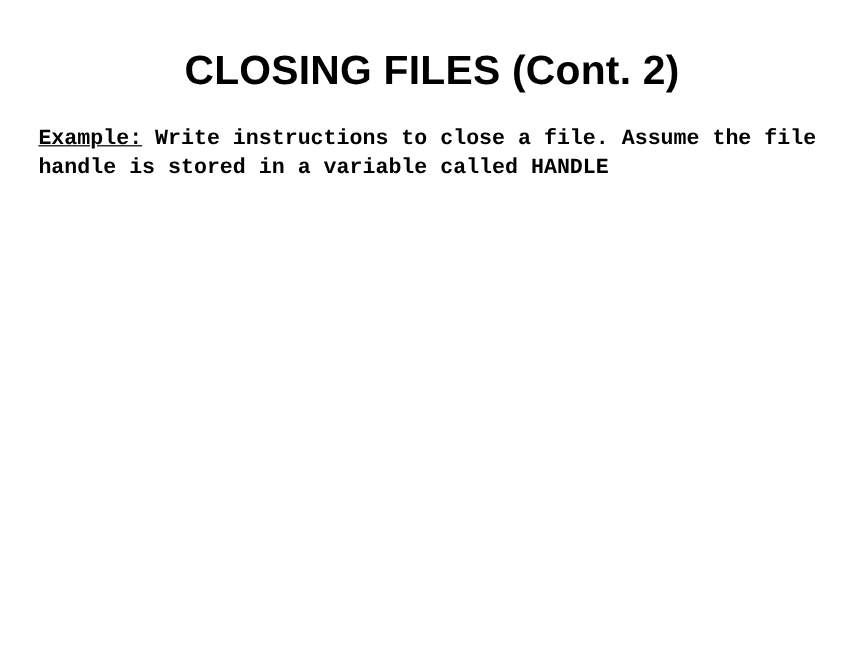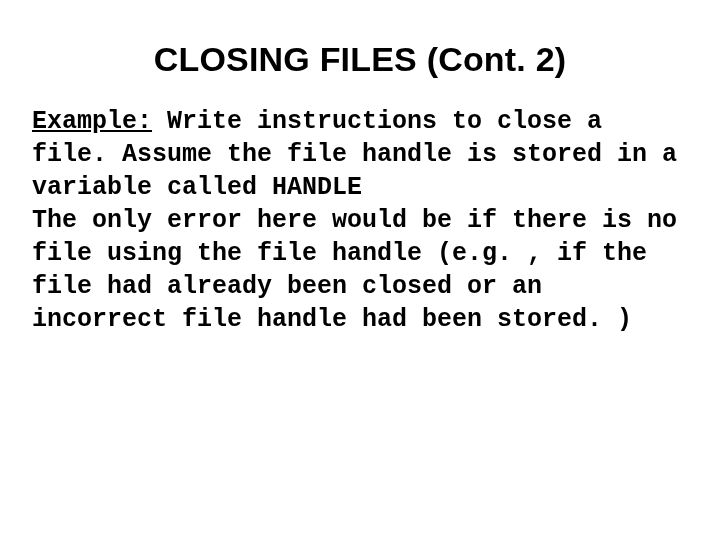--- a/index.html
+++ b/index.html
@@ -21,21 +21,21 @@
   }
   .title {
     font-family: Arial, Helvetica, sans-serif;
     font-weight: 900;
     font-size: 34px;
     text-align: center;
     margin: 0 0 26px 0;
     letter-spacing: 0.2px;
   }
   .body {
-    font-size: 25px;
+    font-size: 18px;
     line-height: 1.32;
     white-space: pre-wrap;
   }
   .example-label {
     text-decoration: underline;
   }
   .code-block {
     margin-top: 28px;
     margin-bottom: 28px;
     font-size: 22.5px;
@@ -45,14 +45,13 @@
 </style>
 </head>
 <body>
 
 <div class="slide">
   <h1 class="title">CLOSING FILES (Cont. 2)</h1>
 
   <div class="body"><span class="example-label">Example:</span><span> Write instructions to close a file. Assume the file handle is stored in a variable called HANDLE</span></div>
 
 
-  <div class="body">The only error here would be if there is no file using the file handle (e.g. , if the file had already been closed or an incorrect file handle had been stored. )</div>
 </div>
 
 </body></html>

